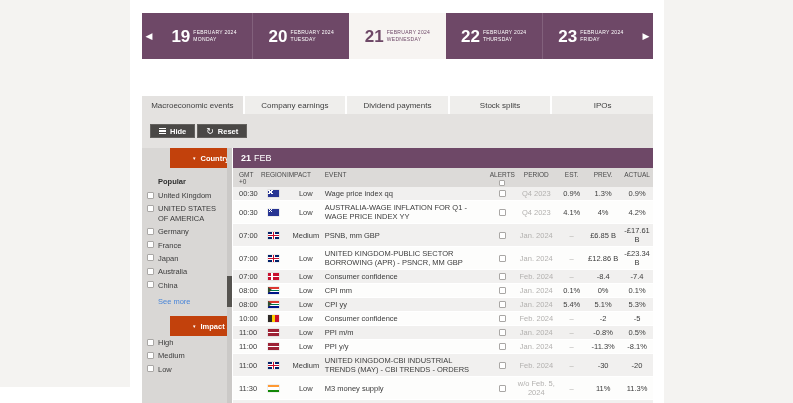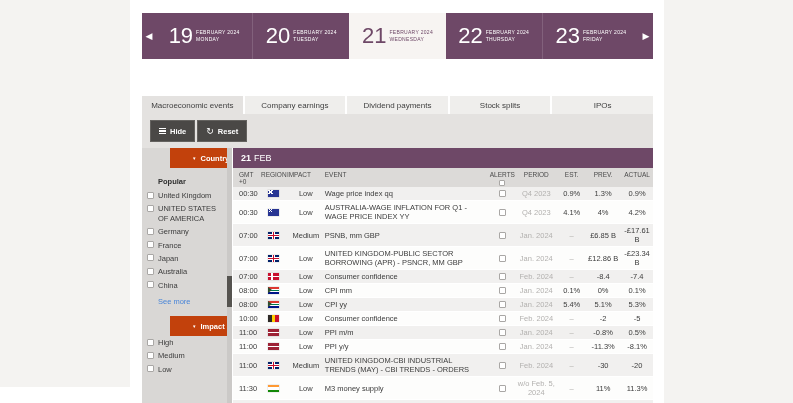--- a/index.html
+++ b/index.html
@@ -10,33 +10,33 @@
   .side-panel.left { left:0; top:0; width:130px; height:387px; }
   .side-panel.right { left:664px; top:0; width:129px; height:403px; }
 
   .content { position:absolute; left:142px; top:0; width:511px; height:403px; }
 
   
   .date-nav { position:absolute; top:13px; left:0; width:511px; height:46px; background:#6e4867; display:flex; align-items:stretch; }
   .nav-arrow { width:14px; display:flex; align-items:center; justify-content:center; color:#ffffff; font-size:9px; cursor:pointer; font-family:"DejaVu Sans", sans-serif; }
   .day-cell { flex:1; display:flex; align-items:center; justify-content:center; gap:3px; color:#ffffff; border-left:1px solid rgba(255,255,255,0.14); cursor:pointer; }
   .day-cell:first-of-type { border-left:none; }
-  .day-cell .num { font-size:22px; font-weight:400; line-height:1; }
+  .day-cell .num { font-size:17px; font-weight:700; line-height:1; }
   .day-cell .sub { display:flex; flex-direction:column; justify-content:center; font-size:5px; letter-spacing:0.3px; line-height:1.5; text-transform:uppercase; }
   .day-cell.selected { background:#f7f4f2; color:#6e4867; border-left:none; }
   .day-cell.selected + .day-cell { border-left:none;align-items:center; }
 
   
   .tabs { position:absolute; top:96px; left:0; width:511px; height:18px; display:flex; gap:2px; }
   .tab { flex:1; background:#efeeec; display:flex; align-items:center; justify-content:center; font-size:8px; color:#3f3f3f; cursor:pointer; }
   .tab.active { background:#e4e2e0; }
 
   
   .filter-bar { position:absolute; top:114px; left:0; width:511px; height:34px; background:#e4e2e0; display:flex; align-items:center; padding-left:8px; gap:2px; }
-  .tool-btn { height:22px; background:#4a4846; border:1px solid #64625f; color:#ffffff; font-size:7.5px; font-weight:bold; display:flex; align-items:center; gap:4px; padding:0 8px; cursor:pointer; font-family:"Liberation Sans", sans-serif; }
+  .tool-btn { height:14px; background:#4a4846; border:1px solid #64625f; color:#ffffff; font-size:7.5px; font-weight:bold; display:flex; align-items:center; gap:4px; padding:0 8px; cursor:pointer; font-family:"Liberation Sans", sans-serif; }
   .icon-hamburger { width:7px; height:6px; background:repeating-linear-gradient(180deg,#ffffff 0 1px,transparent 1px 2.5px); display:inline-block; }
   .icon-reset { font-size:9px; line-height:1; font-family:"DejaVu Sans", sans-serif; font-weight:normal; }
 
   
   .body-row { position:absolute; top:148px; left:0; width:511px; height:255px; display:flex; }
 
   
   .sidebar { width:85px; background:#d9d7d5; flex-shrink:0; }
   .group-header { height:20px; background:#c2410c; color:#ffffff; font-size:7.5px; font-weight:bold; display:flex; align-items:center; gap:5px; padding-left:23px; cursor:pointer;margin-left:28px; }
   .group-header .caret { font-size:5px; font-family:"DejaVu Sans", sans-serif; }

